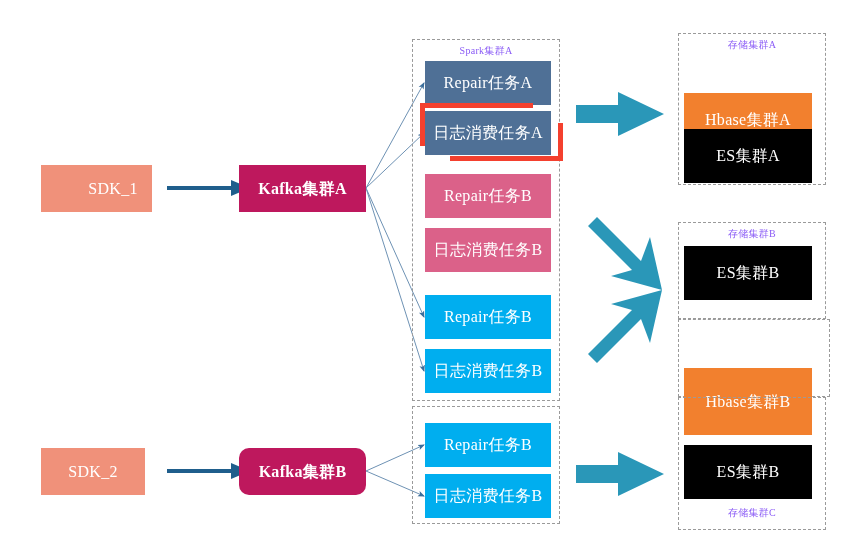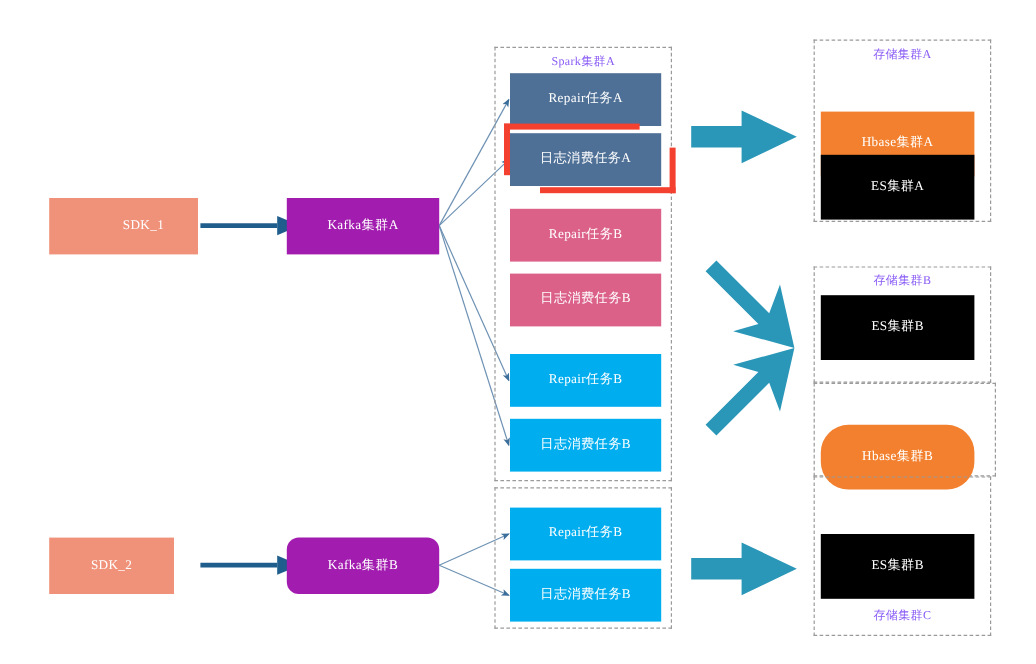--- a/index.html
+++ b/index.html
@@ -17,41 +17,41 @@
     background: #ffffff;
     overflow: hidden;
   }
   .node {
     position: absolute;
     box-sizing: border-box;
     display: flex;
     align-items: center;
     justify-content: center;
     color: #ffffff;
-    font-size: 11px;
+    font-size: 16px;
     letter-spacing: 0.3px;
     text-align: center;
     line-height: 1.2;
   }
   .group {
     position: absolute;
     box-sizing: border-box;
     border: 1px dashed #9a9a9a;
     background: transparent;
   }
   .group-title {
     position: absolute;
     box-sizing: border-box;
     text-align: center;
     color: #8b5cf6;
     font-size: 10px;
     letter-spacing: 0.3px;
   }
   .sdk      { background: #F0917A; }
-  .kafka    { background: #a21caf; }
+  .kafka    { background: #be185d; font-weight: bold; }
   .slate    { background: #4F7096; }
   .pink     { background: #DB6189; }
   .cyan     { background: #00AEEF; }
   .orange   { background: #F2802E; margin-top: 37px; }
   .teal     { background: #000000; }
 
   svg.layer {
     position: absolute;
     left: 0;
     top: 0;
@@ -111,21 +111,21 @@
 
     <g>
       <path d="M588,354 L597,363 L641,319 L650,343 L662,290 L611,304 L632,310 L588,354 Z" fill="#2A97B8"></path>
     </g>
 
     <g>
       <path d="M576,465 L618,465 L618,452 L664,474 L618,496 L618,483 L576,483 Z" fill="#2A97B8"></path>
     </g>
   </svg>
 
-  <div class="node sdk" style="left:41px; top:165px; width:124px; height:47px;padding-left:33px;">
+  <div class="node sdk" style="left:41px; top:165px; width:111px; height:47px;padding-left:33px;">
     <span>SDK_1</span>
   </div>
 
   <div class="node sdk" style="left:41px; top:448px; width:104px; height:47px;">
     <span>SDK_2</span>
   </div>
 
   <div class="node kafka" style="left:239px; top:165px; width:127px; height:47px;">
     <span>Kafka集群A</span>
   </div>
@@ -181,21 +181,21 @@
   </div>
 
   <div class="group" style="left:678px; top:222px; width:148px; height:97px;"></div>
   <div class="group-title" style="left:678px; top:227px; width:148px;">存储集群B</div>
 
   <div class="node teal" style="left:684px; top:246px; width:128px; height:54px;">
     <span>ES集群B</span>
   </div>
 
   <div class="group" style="left:678px; top:319px; width:152px; height:78px;"></div>
-  <div class="node orange" style="left:684px; top:317px; width:128px; height:54px;border-radius:23px;">
+  <div class="node orange" style="left:684px; top:331px; width:128px; height:67px;">
     <span>Hbase集群B</span>
   </div>
 
   <div class="group" style="left:678px; top:397px; width:148px; height:133px;"></div>
   <div class="node teal" style="left:684px; top:445px; width:128px; height:54px;">
     <span>ES集群B</span>
   </div>
   <div class="group-title" style="left:678px; top:506px; width:148px;">存储集群C</div>
 
 </div>

